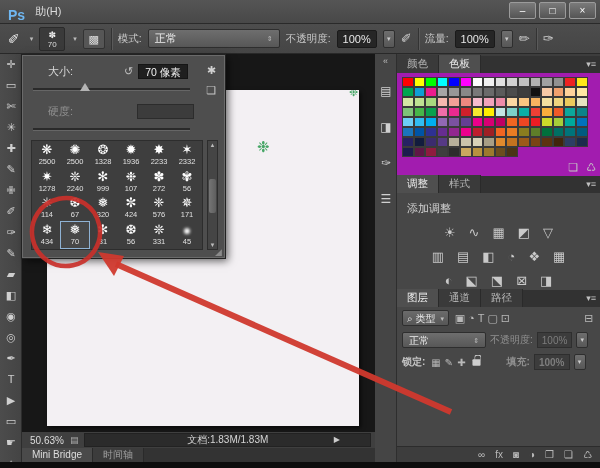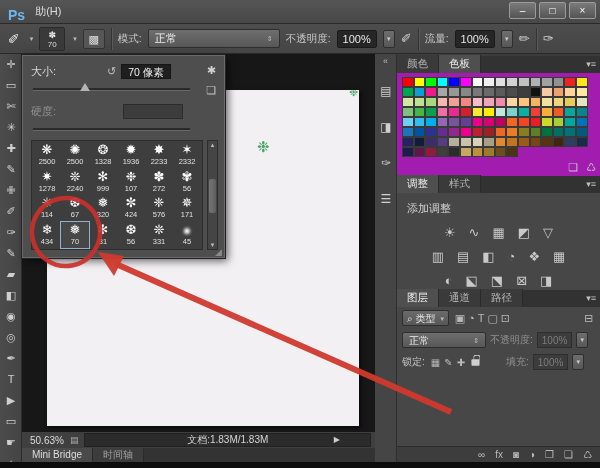--- a/index.html
+++ b/index.html
@@ -69,21 +69,21 @@
                 background:#333; display:flex; font-size:10px; }
   .btab { padding:0 10px; line-height:14px; color:#ddd; background:#4a4a4a;
           border-right:1px solid #2a2a2a; }
   .btab.inactive { background:#3c3c3c; color:#9f9f9f; }
   .blackstrip { position:absolute; left:0; top:462px; width:600px; height:6px; background:#0d0d0d; }
 
   
   .brushpanel { position:absolute; left:22px; top:55px; width:203px; height:203px;
                 background:#4e4e4e; border:1px solid #6a6a6a; outline:1px solid #222;
                 box-shadow:3px 3px 8px rgba(0,0,0,.6); z-index:20; font-size:11px; }
-  .bp-row { position:absolute; left:8px; right:30px; display:flex; align-items:center; }
+  .bp-row { position:absolute; left:25px; right:30px; display:flex; align-items:center; }
   .bp-label { color:#d8d8d8; width:34px; }
   .bp-label.dim { color:#8f8f8f; }
   .resetico { color:#bdbdbd; font-size:11px; margin-left:42px; margin-right:5px; }
   .bp-val { background:#1f1f1f; border:1px solid #151515; color:#f0f0f0; height:15px;
             line-height:14px; padding:0 6px; font-size:10.5px; }
   .bp-val.empty { width:60px; background:#3c3c3c; border-color:#2c2c2c; }
   .slider { position:absolute; left:10px; right:34px; height:3px; background:#2a2a2a;
             border-bottom:1px solid #666; }
   .thumb { position:absolute; top:-5px; width:0; height:0; border-left:5px solid transparent;
            border-right:5px solid transparent; border-bottom:8px solid #b5b5b5; }
@@ -137,21 +137,21 @@
   .lrow { display:flex; align-items:center; padding:0 5px; gap:4px; }
   .filterrow { height:22px; font-size:10px; }
   .kindbox { background:linear-gradient(#6b6b6b,#565656); border:1px solid #2e2e2e; border-radius:2px;
              height:16px; line-height:15px; padding:0 4px; color:#e5e5e5; display:flex; gap:3px; align-items:center; }
   .ficon { color:#b9b9b9; font-size:11px; padding:0 1.5px; }
   .blendrow { height:22px; }
   .blendbox { width:84px; }
   .graytxt { color:#909090; font-size:10px; }
   .grayval { background:#3c3c3c; border:1px solid #2e2e2e; color:#7d7d7d; height:16px;
              line-height:15px; padding:0 4px; font-size:10px; }
-  .lockrow { height:22px; font-size:10px; }
+  .lockrow { height:22px; font-size:10px;font-weight:bold; }
   .lockico { color:#b9b9b9; font-size:10px; padding:0 2px; }
   .layerrow { height:30px; background:#57636e; margin-top:4px; border-top:1px solid #3a444d;
               border-bottom:1px solid #3a444d; }
   .eye { color:#d8d8d8; font-size:10px; width:16px; text-align:center; }
   .lthumb { width:26px; height:26px; background:#f5f2f5; border:1px solid #9a9a9a; }
   .lname { color:#f0f0f0; font-size:11px; flex:1; padding-left:6px; }
   .cssLock { display:inline-block; width:9px; height:7px; background:#cfcfcf; border-radius:1px;
              position:relative; margin-right:8px; }
   .cssLock:before { content:""; position:absolute; left:1.5px; top:-5px; width:6px; height:5px;
              border:1.5px solid #cfcfcf; border-bottom:none; border-radius:3px 3px 0 0; }

